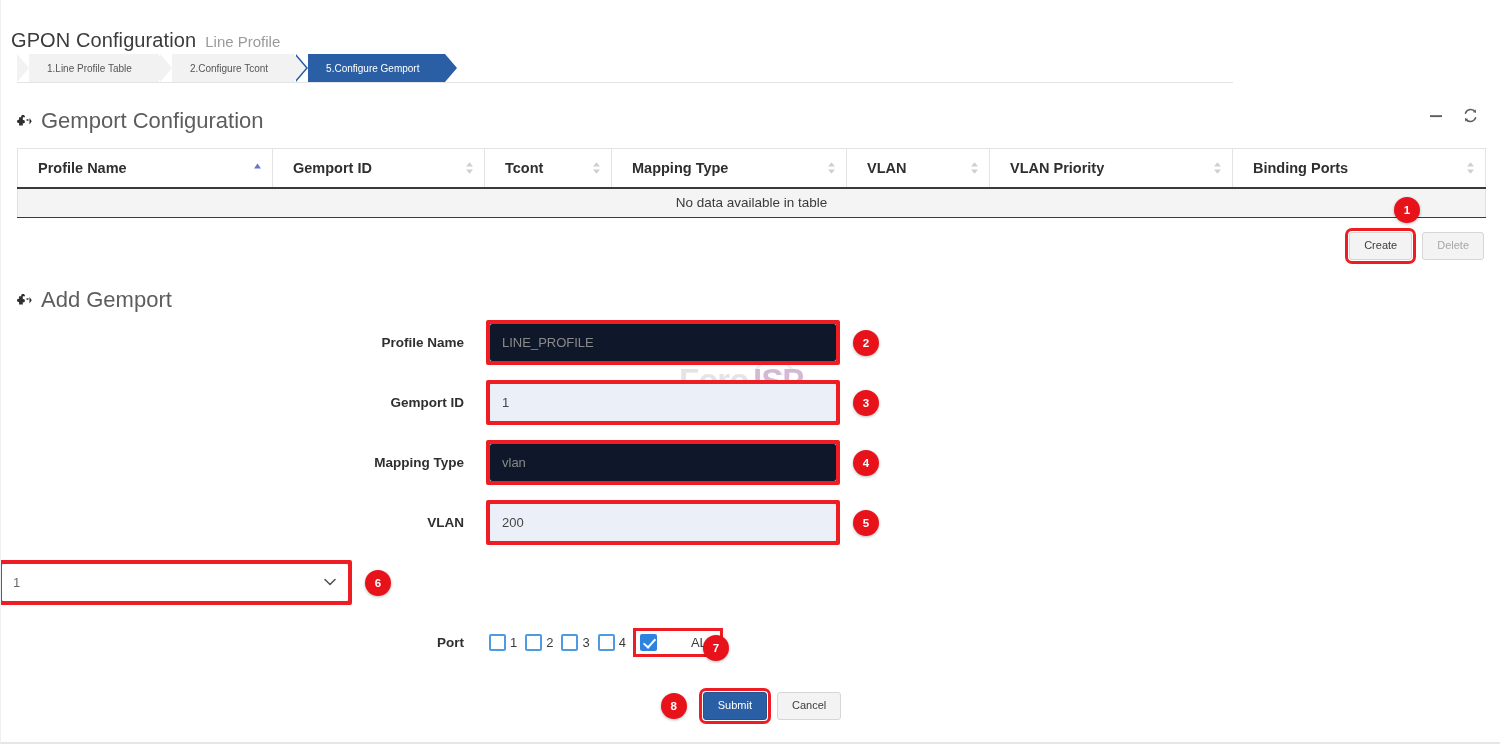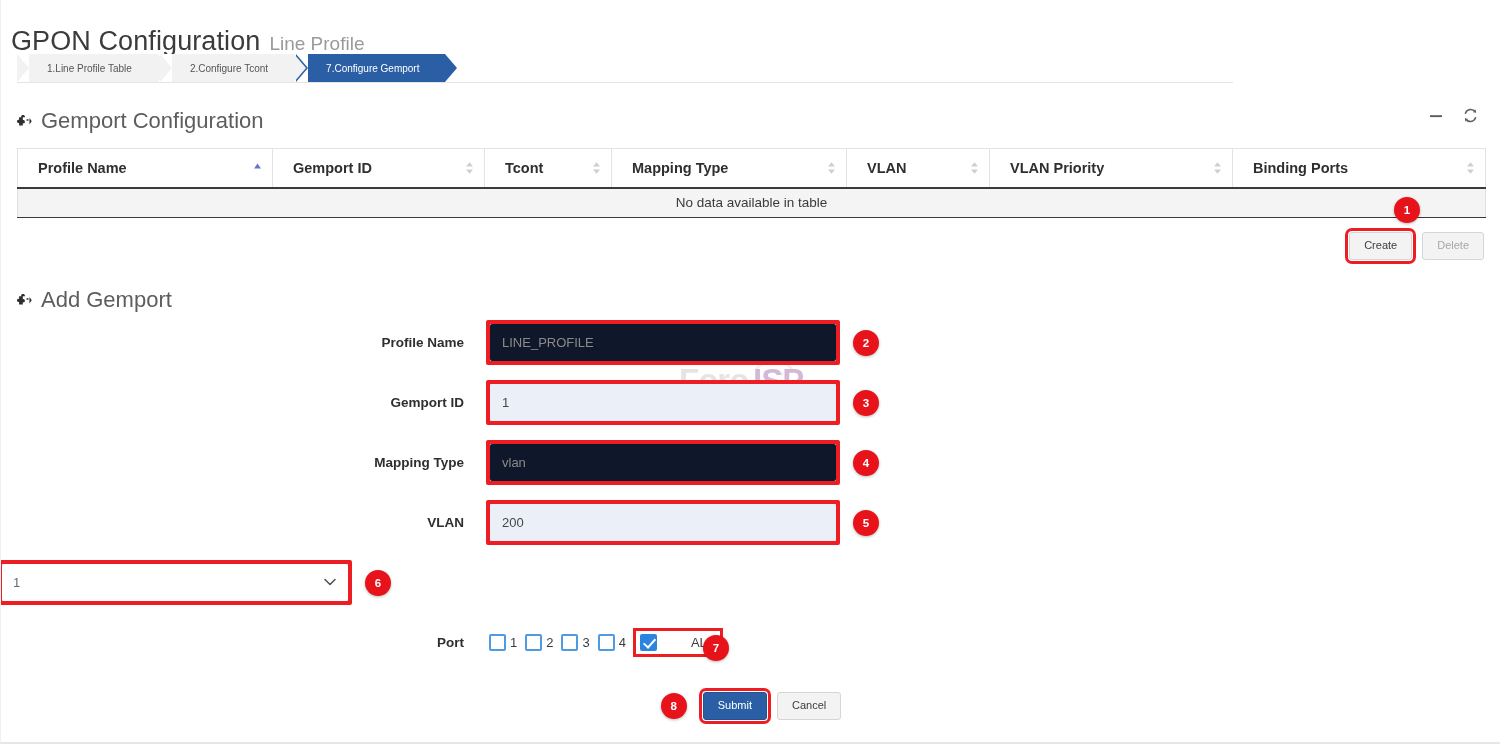--- a/index.html
+++ b/index.html
@@ -18,24 +18,24 @@
     border-bottom: 2px solid #e6e6e6;
     border-left: 1px solid #f0f0f0;
   }
 
   
   .page-head {
     position: absolute; left: 10px; top: 9px;
     display: flex; align-items: baseline; gap: 9px;
   }
   .page-head .title {
-    font-size: 27px; color: #3b3b3b; font-weight: 400; letter-spacing: .1px;
+    font-size: 20px; color: #3b3b3b; font-weight: 400; letter-spacing: .1px;
   }
   .page-head .subtitle {
-    font-size: 19px; color: #9a9a9a; font-weight: 400; margin-top: 24px;
+    font-size: 15px; color: #9a9a9a; font-weight: 400; margin-top: 24px;
   }
 
   
   .steps {
     position: absolute; left: 16px; top: 54px;
     display: flex; align-items: stretch; height: 28px;
   }
   .step {
     position: relative;
     height: 28px;
@@ -272,21 +272,21 @@
   </div>
 
   <div class="steps">
     <div class="step">
       <span>1.Line Profile Table</span>
     </div>
     <div class="step">
       <span>2.Configure Tcont</span>
     </div>
     <div class="step active">
-      <span>7.Configure Gemport</span>
+      <span>5.Configure Gemport</span>
     </div>
   </div>
   <div class="steps-rule"></div>
 
   <div class="panel-head" style="left:16px; top:108px;">
     <svg class="puzzle" viewBox="0 0 16 16">
       <path fill="#2f2f2f" d="M6.2 1.1c-1 0-1.8.7-1.8 1.6 0 .3.1.5.2.7H2.2v2.9c-.2-.2-.5-.3-.9-.3C.6 6 0 6.8 0 7.8s.6 1.8 1.3 1.8c.4 0 .7-.1.9-.3v3h4V9.7c.2.2.5.3.9.3.7 0 1.3-.8 1.3-1.8S7.8 6.4 7.1 6.4c-.4 0-.7.1-.9.3V3.4h2.4c-.1-.2-.2-.4-.2-.7 0-.9-.8-1.6-1.8-1.6z"></path>
       <path fill="#2f2f2f" d="M10.2 5.6h2.1v1.6h-2.1zM13.3 4.3l2.4 3.4-2.4 3.4z"></path>
     </svg>
     <span class="ptitle">Gemport Configuration</span>

